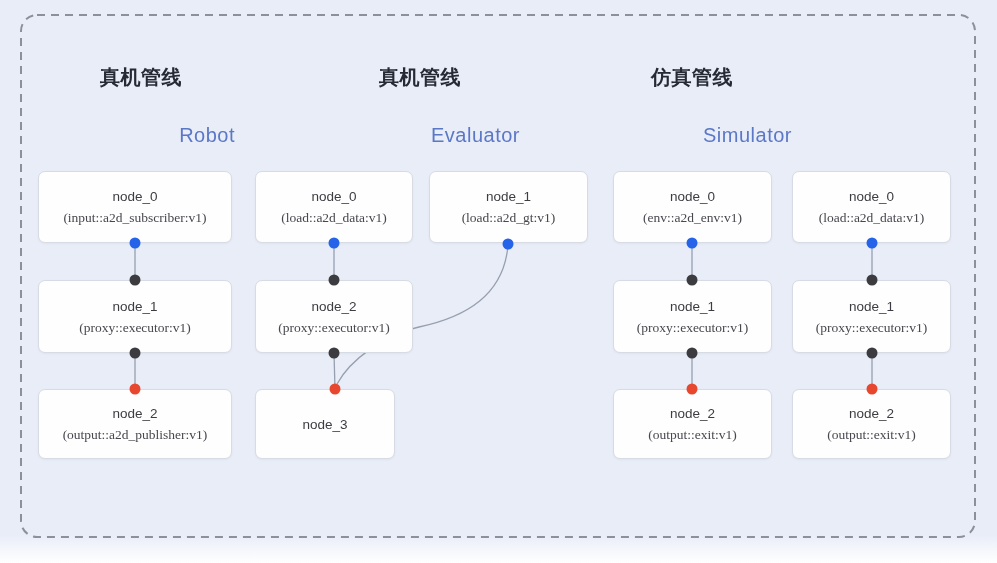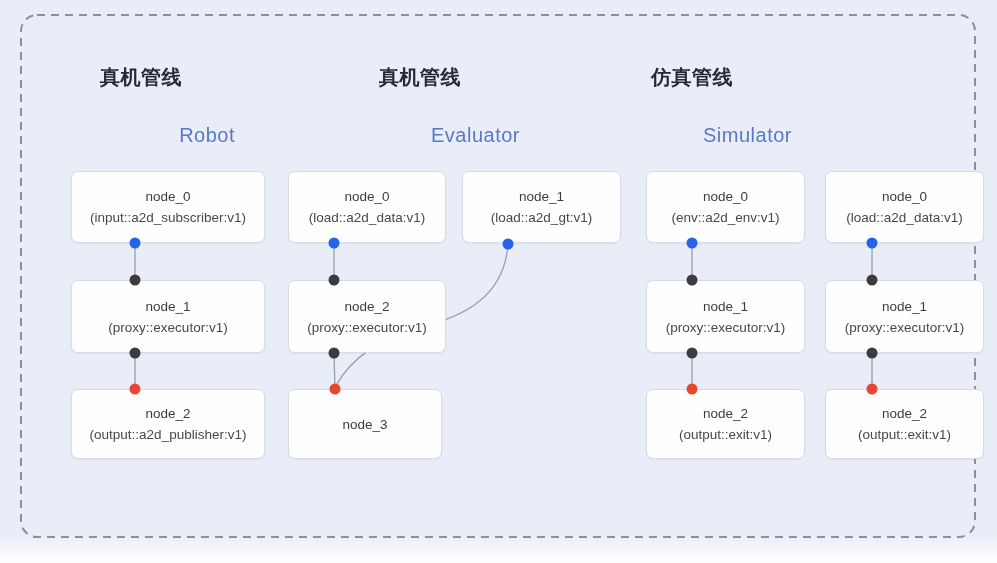--- a/index.html
+++ b/index.html
@@ -22,24 +22,23 @@
     position:absolute;width:200px;text-align:center;z-index:2;
     font-size:20px;letter-spacing:.5px;
   }
   .col-head.zh{top:64px;font-weight:bold;color:#252a34;}
   .col-head.en{top:124px;color:var(--c-en);text-align:right;}
   .node{
     position:absolute;z-index:2;box-sizing:border-box;
     background:#fefefe;border:1px solid #d7dbe3;border-radius:7px;
     display:flex;flex-direction:column;justify-content:center;align-items:center;
     box-shadow:0 1px 2px rgba(100,110,140,0.08);
-    margin-left:33px;
   }
   .node .nn{font-size:13.5px;color:#3c3c42;line-height:21px;}
-  .node .nt{font-size:13.5px;color:#47474e;line-height:21px;}
+  .node .nt{font-size:13.5px;color:#47474e;line-height:21px;font-family:Liberation Serif, serif;}
 </style>
 </head>
 <body>
 
 <div class="stage">
 
   <svg class="layer edges-layer" viewBox="0 0 997 563">
     <rect class="frame" x="21" y="15" width="954" height="522" rx="16"></rect>
 
     <line class="edge" x1="135" y1="243" x2="135" y2="280"></line>
@@ -81,21 +80,21 @@
     <div class="nt">(load::a2d_data:v1)</div>
   </div>
   <div class="node" style="left:429px;top:171px;width:159px;height:72px">
     <div class="nn">node_1</div>
     <div class="nt">(load::a2d_gt:v1)</div>
   </div>
   <div class="node" style="left:255px;top:280px;width:158px;height:73px">
     <div class="nn">node_2</div>
     <div class="nt">(proxy::executor:v1)</div>
   </div>
-  <div class="node" style="left:255px;top:389px;width:154px;height:70px">
+  <div class="node" style="left:255px;top:389px;width:140px;height:70px">
     <div class="nn">node_3</div>
   </div>
 
   <div class="node" style="left:613px;top:171px;width:159px;height:72px">
     <div class="nn">node_0</div>
     <div class="nt">(env::a2d_env:v1)</div>
   </div>
   <div class="node" style="left:613px;top:280px;width:159px;height:73px">
     <div class="nn">node_1</div>
     <div class="nt">(proxy::executor:v1)</div>

